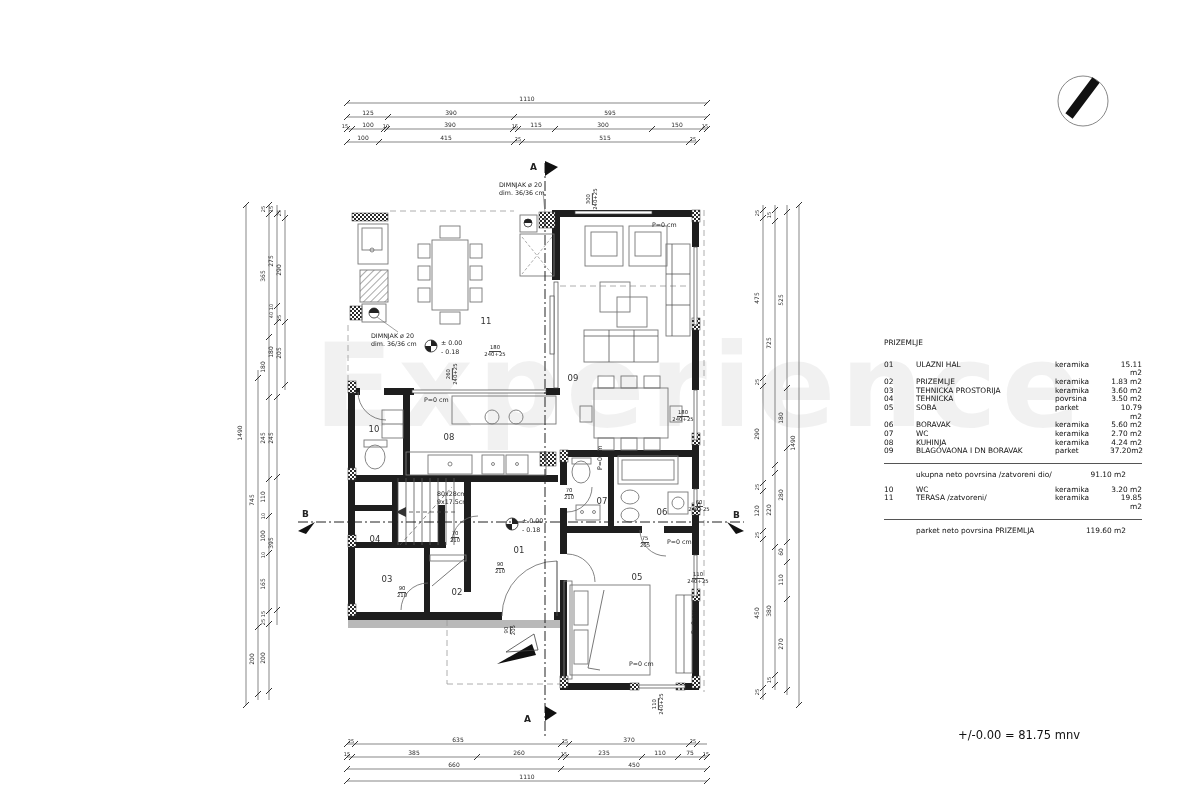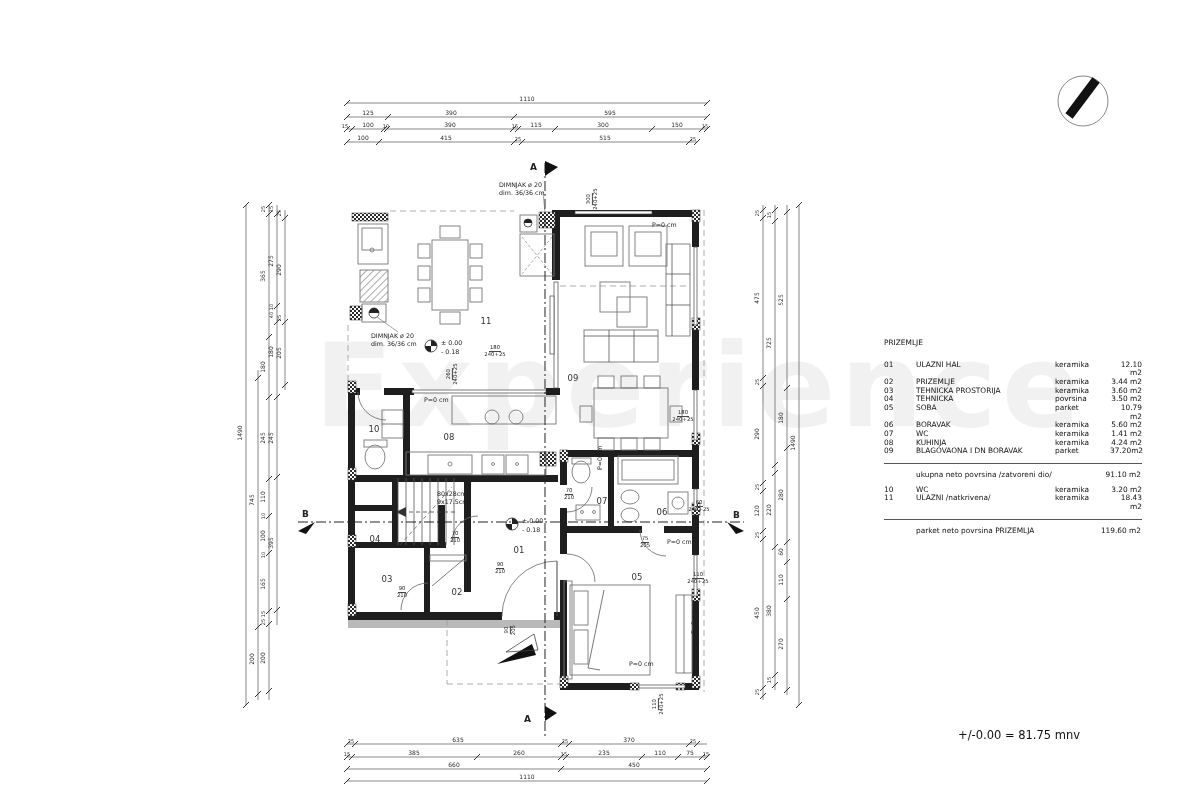--- a/index.html
+++ b/index.html
@@ -17,21 +17,21 @@
   .stack{position:absolute;text-align:center;font-size:5.3px;line-height:5.6px;color:#222;width:26px;}
   .stack .tp{display:inline-block;border-bottom:.6px solid #444;padding:0 1px;}
   .stack.rot{transform:rotate(-90deg);}
   #watermark{position:absolute;left:314px;top:318px;font-size:116px;font-weight:bold;
              letter-spacing:5px;color:#000;opacity:0.05;pointer-events:none;}
   #legend{position:absolute;left:884px;top:339px;width:258px;font-size:7.4px;line-height:8.65px;color:#111;}
   #legend .title{margin-bottom:13px;}
   .lrow{display:grid;grid-template-columns:32px 139px 55px 1fr;}
   .lrow .val{text-align:right;}
   .lhr{border-top:1px solid #555;height:0;margin:7px 0;}
-  .lsub{display:grid;grid-template-columns:32px 1fr 60px;margin:2px 1px 3px 0;}
+  .lsub{display:grid;grid-template-columns:32px 1fr 60px;margin:2px 16px 3px 0;}
   .lsub .val{text-align:right;}
   #note{position:absolute;left:958px;top:728px;font-size:11.5px;color:#111;}
 </style>
 </head>
 <body>
 
 <div id="canvas">
   <div id="watermark">Experience</div>
   <svg id="plan-svg" width="1200" height="796">
     <defs>
@@ -471,27 +471,27 @@
       <div class="lbl stack" style="left: 632px; top: 536px;"><span class="tp">75</span><br><span>205</span></div>
     </div>
 
   <div id="legend">
     <div class="title">PRIZEMLJE</div>
     <div id="legend-rows">
         <div class="lrow">
           <div class="num">01</div>
           <div class="name">ULAZNI HAL</div>
           <div class="fin">keramika</div>
-          <div class="val">12.10 m2</div>
+          <div class="val">15.11 m2</div>
         </div>
         <div class="lrow">
           <div class="num">02</div>
           <div class="name">PRIZEMLJE</div>
           <div class="fin">keramika</div>
-          <div class="val">3.44 m2</div>
+          <div class="val">1.83 m2</div>
         </div>
         <div class="lrow">
           <div class="num">03</div>
           <div class="name">TEHNICKA PROSTORIJA</div>
           <div class="fin">keramika</div>
           <div class="val">3.60 m2</div>
         </div>
         <div class="lrow">
           <div class="num">04</div>
           <div class="name">TEHNICKA</div>
@@ -507,21 +507,21 @@
         <div class="lrow">
           <div class="num">06</div>
           <div class="name">BORAVAK</div>
           <div class="fin">keramika</div>
           <div class="val">5.60 m2</div>
         </div>
         <div class="lrow">
           <div class="num">07</div>
           <div class="name">WC</div>
           <div class="fin">keramika</div>
-          <div class="val">1.41 m2</div>
+          <div class="val">2.70 m2</div>
         </div>
         <div class="lrow">
           <div class="num">08</div>
           <div class="name">KUHINJA</div>
           <div class="fin">keramika</div>
           <div class="val">4.24 m2</div>
         </div>
         <div class="lrow">
           <div class="num">09</div>
           <div class="name">BLAGOVAONA I DN BORAVAK</div>
@@ -536,23 +536,23 @@
         </div>
         <div style="height: 3px;"></div>
         <div class="lrow">
           <div class="num">10</div>
           <div class="name">WC</div>
           <div class="fin">keramika</div>
           <div class="val">3.20 m2</div>
         </div>
         <div class="lrow">
           <div class="num">11</div>
-          <div class="name">ULAZNI /natkrivena/</div>
-          <div class="fin">keramika</div>
-          <div class="val">18.43 m2</div>
+          <div class="name">TERASA /zatvoreni/</div>
+          <div class="fin">keramika</div>
+          <div class="val">19.85 m2</div>
         </div>
         <div class="lhr"></div>
         <div class="lsub">
           <div></div>
           <div>parket neto povrsina PRIZEMLJA</div>
           <div class="val">119.60 m2</div>
         </div>
       </div>
   </div>
 

